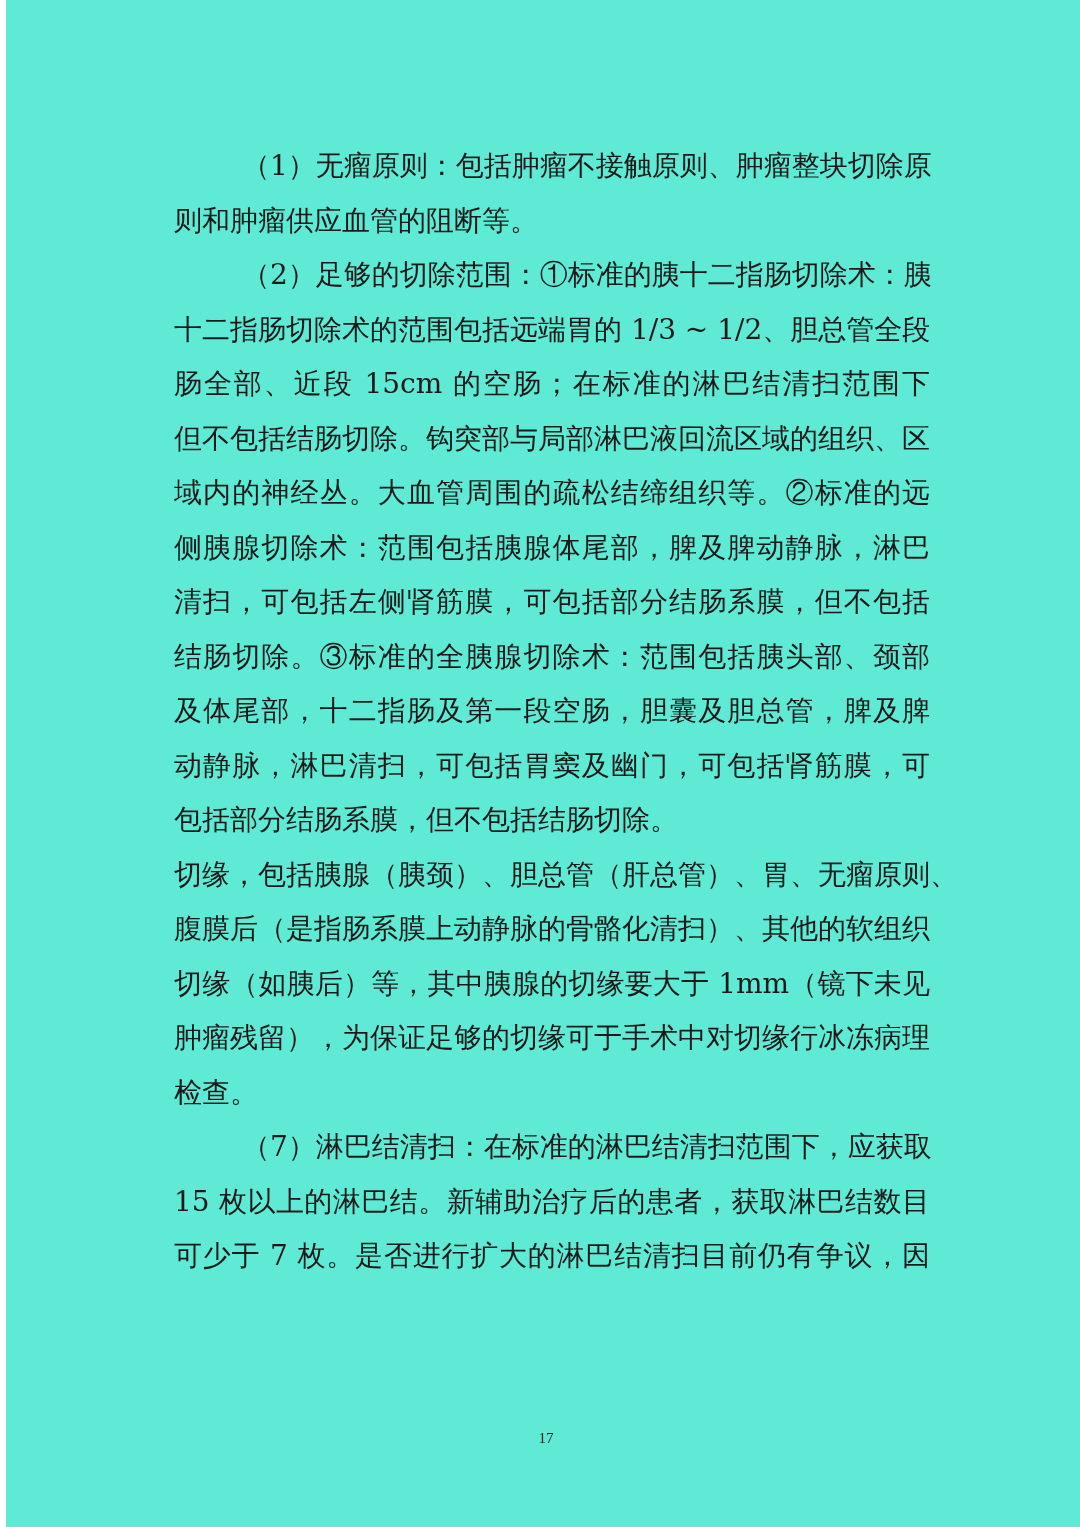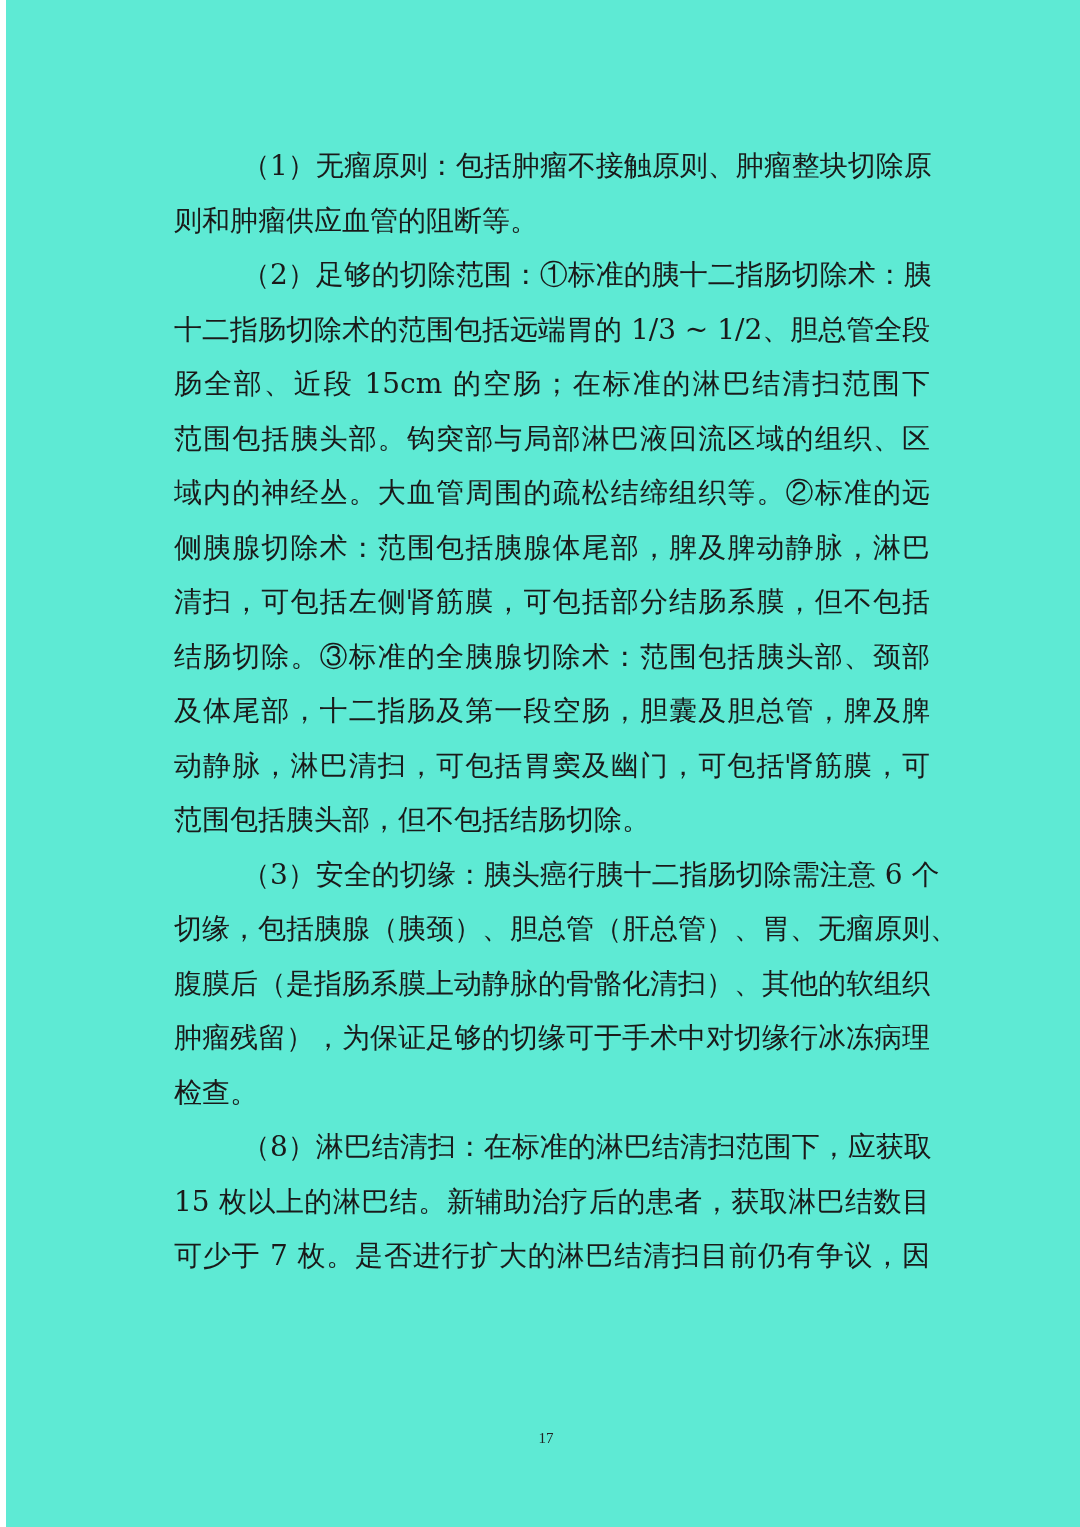--- a/index.html
+++ b/index.html
@@ -64,40 +64,40 @@
 
     <div>
       <span class="line indent">（1）无瘤原则：包括肿瘤不接触原则、肿瘤整块切除原</span>
       <span class="line last">则和肿瘤供应血管的阻断等。</span>
     </div>
 
     <div>
       <span class="line indent">（2）足够的切除范围：①标准的胰十二指肠切除术：胰</span>
       <span class="line">十二指肠切除术的范围包括远端胃的 1/3 ~ 1/2、胆总管全段</span>
       <span class="line">肠全部、近段 15cm 的空肠；在标准的淋巴结清扫范围下</span>
-      <span class="line">范围包括胰头部。钩突部与局部淋巴液回流区域的组织、区</span>
+      <span class="line">但不包括结肠切除。钩突部与局部淋巴液回流区域的组织、区</span>
       <span class="line">域内的神经丛。大血管周围的疏松结缔组织等。②标准的远</span>
       <span class="line">侧胰腺切除术：范围包括胰腺体尾部，脾及脾动静脉，淋巴</span>
       <span class="line">清扫，可包括左侧肾筋膜，可包括部分结肠系膜，但不包括</span>
       <span class="line">结肠切除。③标准的全胰腺切除术：范围包括胰头部、颈部</span>
       <span class="line">及体尾部，十二指肠及第一段空肠，胆囊及胆总管，脾及脾</span>
       <span class="line">动静脉，淋巴清扫，可包括胃窦及幽门，可包括肾筋膜，可</span>
-      <span class="line last">范围包括胰头部，但不包括结肠切除。</span>
+      <span class="line last">包括部分结肠系膜，但不包括结肠切除。</span>
     </div>
 
     <div>
-      <span class="line indent">（3）安全的切缘：胰头癌行胰十二指肠切除需注意 6 个</span>
       <span class="line">切缘，包括胰腺（胰颈）、胆总管（肝总管）、胃、无瘤原则、</span>
       <span class="line">腹膜后（是指肠系膜上动静脉的骨骼化清扫）、其他的软组织</span>
+      <span class="line">切缘（如胰后）等，其中胰腺的切缘要大于 1mm（镜下未见</span>
       <span class="line">肿瘤残留），为保证足够的切缘可于手术中对切缘行冰冻病理</span>
       <span class="line last">检查。</span>
     </div>
 
     <div>
-      <span class="line indent">（8）淋巴结清扫：在标准的淋巴结清扫范围下，应获取</span>
+      <span class="line indent">（7）淋巴结清扫：在标准的淋巴结清扫范围下，应获取</span>
       <span class="line">15 枚以上的淋巴结。新辅助治疗后的患者，获取淋巴结数目</span>
       <span class="line">可少于 7 枚。是否进行扩大的淋巴结清扫目前仍有争议，因</span>
     </div>
 
   </div>
 
   <div class="page-number">17</div>
 </div>
 
 </body></html>

